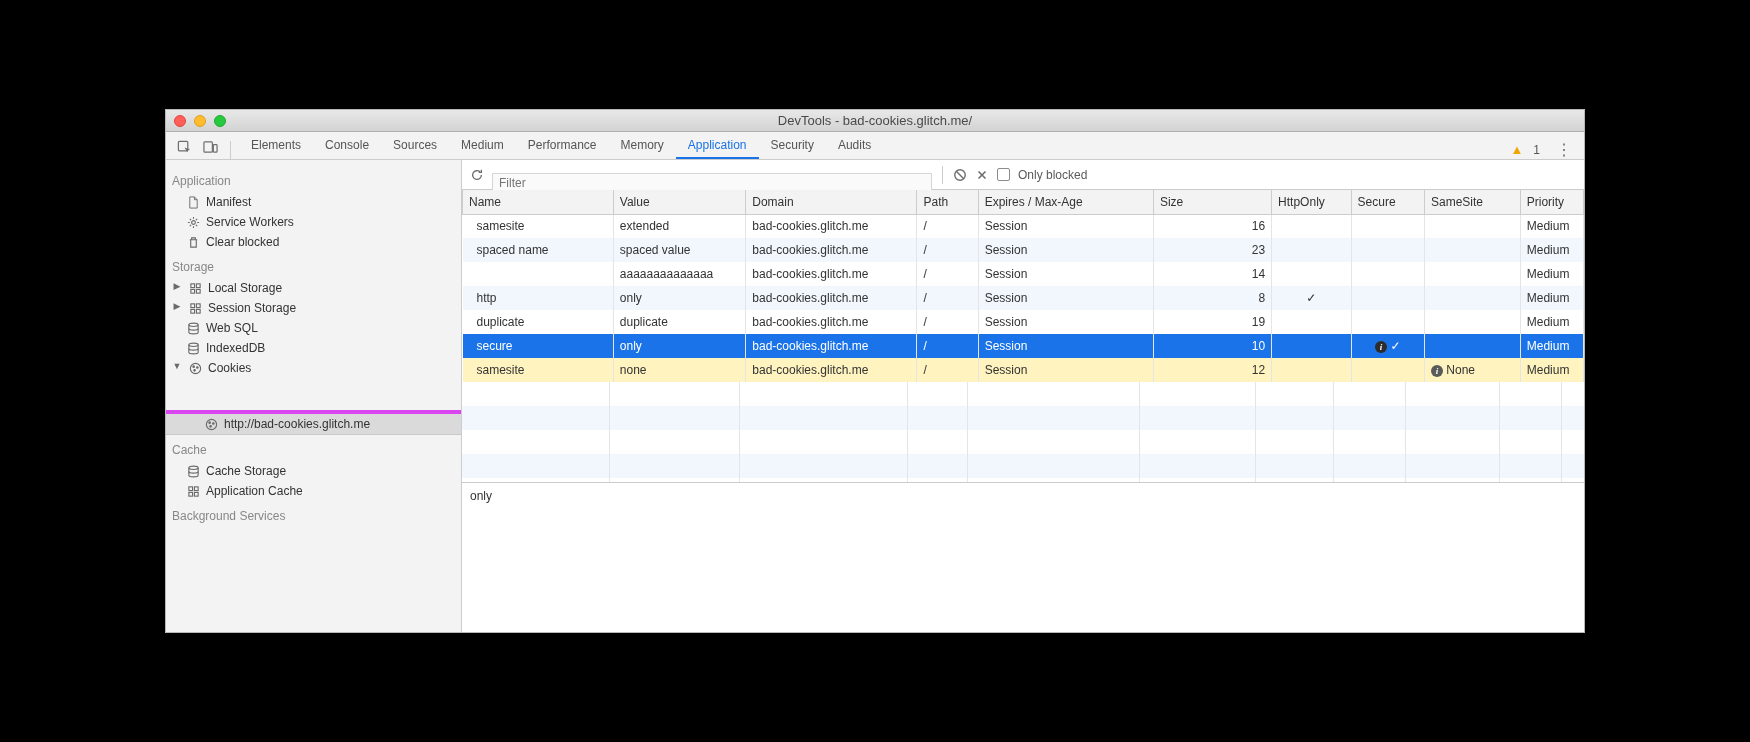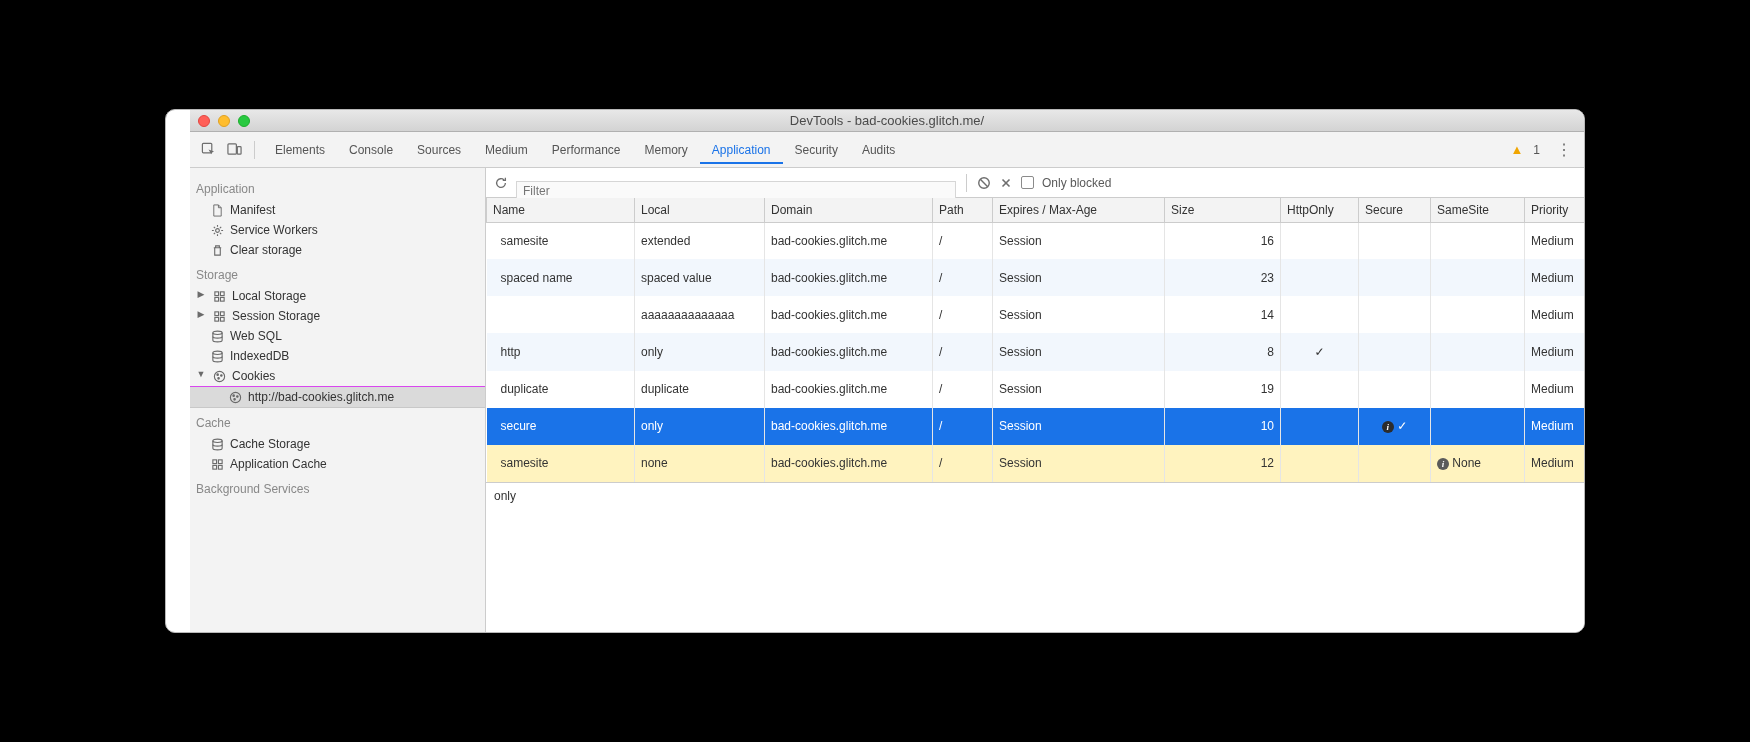--- a/index.html
+++ b/index.html
@@ -11,27 +11,26 @@
     display: flex;
     align-items: center;
     justify-content: center;
     height: 742px;
     width: 1750px;
   }
   .window {
     width: 1420px;
     height: 524px;
     background: #fff;
-    border-radius: 10px;
+    border-radius: 0;
     box-shadow: 0 20px 50px rgba(0,0,0,0.5);
     overflow: hidden;
     display: flex;
     flex-direction: column;
     border: 1px solid #b8b8b8;
-    padding-left: 24px;
   }
   
   .titlebar {
     height: 22px;
     background: linear-gradient(#e8e8e8, #d3d3d3);
     display: flex;
     align-items: center;
     padding: 0 8px;
     position: relative;
     border-bottom: 1px solid #b0b0b0;
@@ -40,25 +39,25 @@
   .traffic .dot { width: 12px; height: 12px; border-radius: 50%; }
   .dot.red { background: #ff5f57; border:1px solid #e14640;}
   .dot.yellow { background: #ffbd2e; border:1px solid #dfa023;}
   .dot.green { background: #28c940; border:1px solid #1dad2c;}
   .title {
     position: absolute; left: 0; right: 0; text-align: center;
     font-size: 13px; color: #4a4a4a;
   }
   
   .tabsbar {
-    height: 36px;
+    height: 28px;
     background: #f3f3f3;
     border-bottom: 1px solid #ccc;
     display: flex;
-    align-items: center;
+    align-items: flex-end;
     padding: 0 6px;
     gap: 2px;
   }
   .tool-icon {
     width: 24px; height: 24px; display: flex; align-items: center; justify-content: center;
     color: #6e6e6e;
   }
   .tool-icon svg { width: 15px; height: 15px; }
   .tabsbar .divider { width:1px; height:18px; background:#ccc; margin:0 6px; }
   .tab {
@@ -100,22 +99,23 @@
   .tree-item {
     display: flex; gap: 6px;
     padding: 3px 6px 3px 20px;
     color: #333;
     cursor: default;
     white-space: nowrap;
   }
   .tree-item.child { padding-left: 38px; }
   .tree-item.selected {
     background: #dadada;
-    border-top: 1px solid #d946ef;
+    border-top: 4px solid #d946ef;
     border-bottom: 1px solid #c8c8c8;
+    margin-top: 32px;
   }
   .tree-arrow { width: 10px; color:#6a6a6a; font-size:9px; display:inline-block; text-align:center;}
   .tree-icon { width: 14px; height: 14px; color: #6a6a6a; display:inline-flex; align-items:center; justify-content:center;}
   .tree-icon svg { width:13px; height:13px; }
 
   
   .content {
     flex: 1;
     display: flex;
     flex-direction: column;
@@ -144,20 +144,21 @@
   .toolbar2 .ico { color:#6e6e6e; display:flex; align-items:center; }
   .toolbar2 .ico svg { width:14px; height:14px; }
   .toolbar2 .chk { width:13px; height:13px; border:1px solid #8b8b8b; border-radius:2px; background:#fff; }
   .toolbar2 .label { color:#5a5a5a; }
 
   
   .table-wrap {
     flex: 1;
     overflow: hidden;
     display: flex;
+    flex-direction: column;
     min-height:0;
   }
   table {
     border-collapse: collapse;
     width: 100%;
     table-layout: fixed;
     font-size: 12px;
   }
   th {
     text-align: left;
@@ -288,21 +289,21 @@
             </svg>
           </span>
         <span>Service Workers</span>
       </div>
       <div class="tree-item">
         <span class="tree-icon">
             <svg viewBox="0 0 14 14" fill="none" stroke="currentColor" stroke-width="1.2">
               <path d="M3 4h8M5 4V2h4v2M4 4v8h6V4"></path>
             </svg>
           </span>
-        <span>Clear storage</span>
+        <span>Clear blocked</span>
       </div>
 
       <div class="section-title">Storage</div>
       <div class="tree-item" style="padding-left:6px">
         <span class="tree-arrow">▶</span>
         <span class="tree-icon">
             <svg viewBox="0 0 14 14" fill="none" stroke="currentColor" stroke-width="1.2">
               <rect x="2" y="2" width="4" height="4"></rect>
               <rect x="8" y="2" width="4" height="4"></rect>
               <rect x="2" y="8" width="4" height="4"></rect>
@@ -429,21 +430,21 @@
               <col class="col-expires">
               <col class="col-size">
               <col class="col-httponly">
               <col class="col-secure">
               <col class="col-samesite">
               <col class="col-priority">
           </colgroup>
           <thead>
             <tr id="header-row">
                 <th>Name</th>
-                <th>Local</th>
+                <th>Value</th>
                 <th>Domain</th>
                 <th>Path</th>
                 <th>Expires / Max-Age</th>
                 <th>Size</th>
                 <th>HttpOnly</th>
                 <th>Secure</th>
                 <th>SameSite</th>
                 <th>Priority</th>
               </tr>
           </thead>

